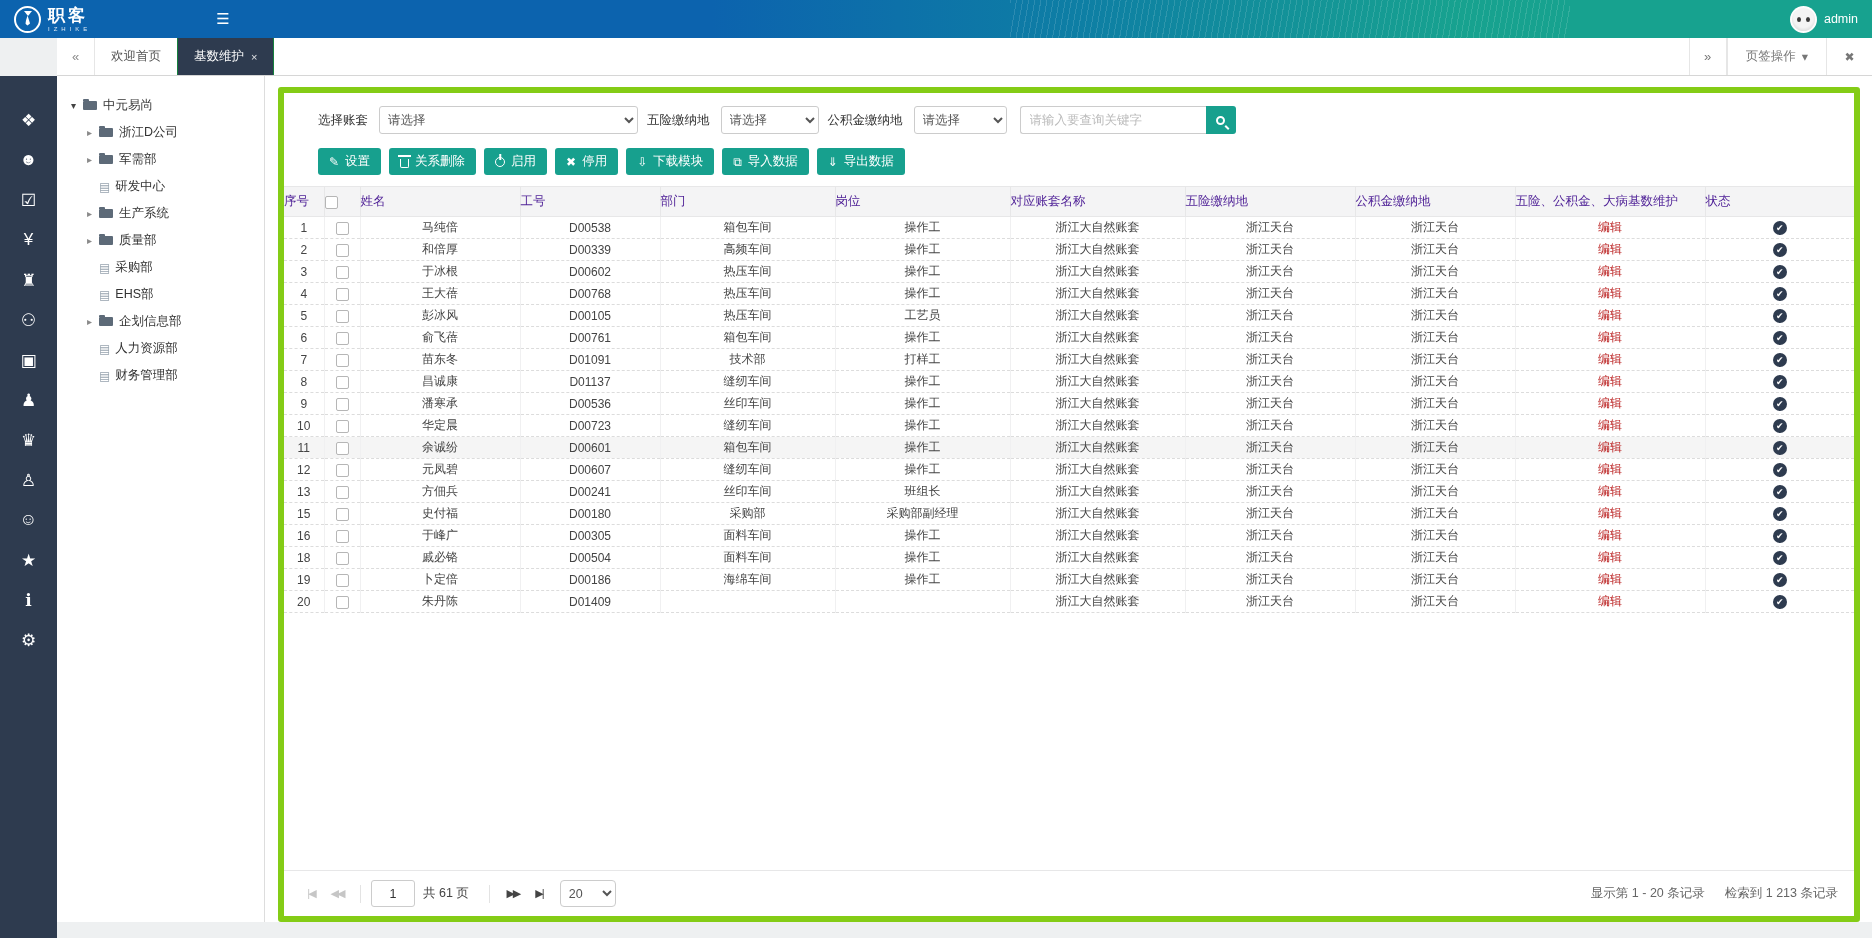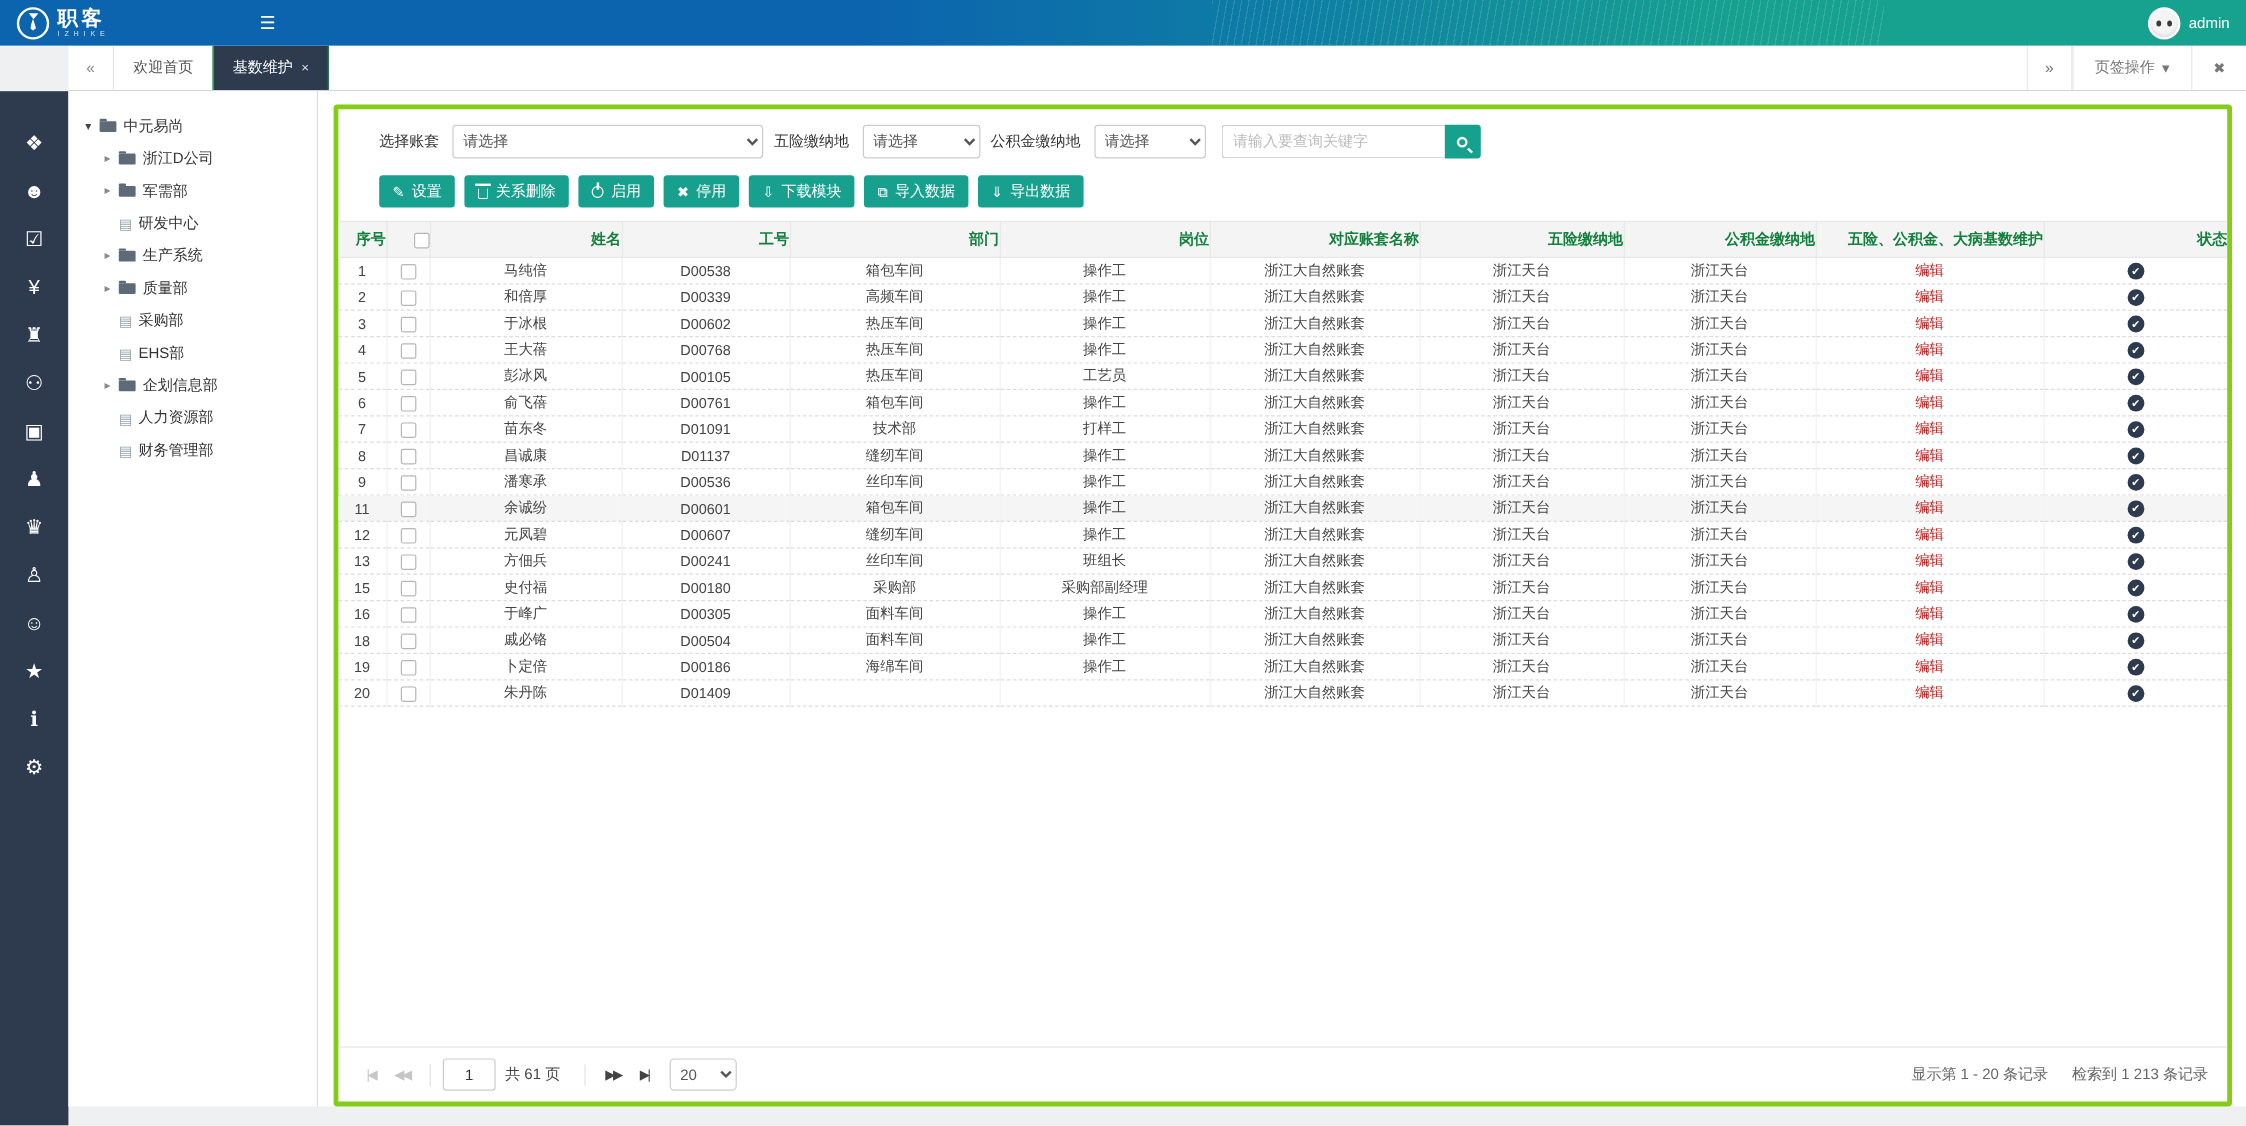--- a/index.html
+++ b/index.html
@@ -53,21 +53,21 @@
   .tree-row.child{padding-left:16px}
   .caret{width:12px;font-size:10px;color:#8a8a8a;flex:none}
   .tree-row.root .caret{color:#444}
   .folder-icon{width:14px;height:9px;background:#5d6a78;border-radius:1px;position:relative;margin-right:6px;flex:none}
   .folder-icon::before{content:"";position:absolute;top:-2px;left:0;width:6px;height:2px;background:#5d6a78;border-radius:1px 1px 0 0}
   .file-icon{font-size:12px;color:#97a3ae;margin-right:5px;flex:none}
   .tree-label{font-size:12.5px;color:#333}
 
   
   .content{flex:1;background:#fff;padding:11px 12px 0 13px;height:846px;display:flex}
-  .panel{flex:1;border:4px solid #84cc16;border-radius:3px;display:flex;flex-direction:column;overflow:hidden}
+  .panel{flex:1;border:6px solid #84cc16;border-radius:3px;display:flex;flex-direction:column;overflow:hidden}
 
   .filter-row{display:flex;align-items:center;padding:13px 10px 9px 34px;gap:9px;color:#333}
   .filter-row label{margin-right:2px}
   select{height:28px;border:1px solid #ccc;border-radius:3px;color:#555;font-size:12.5px;background:#fff;padding:0 4px}
   .sel-account{width:259px}
   .sel-social{width:98px}
   .sel-fund{width:93px}
   .search-wrap{display:flex;margin-left:4px}
   .search-input{width:186px;height:28px;border:1px solid #ccc;border-right:none;border-radius:3px 0 0 3px;
     padding:0 9px;font-size:12.5px;color:#333}
@@ -80,22 +80,22 @@
   .toolbar{display:flex;gap:8px;padding:5px 0 11px 34px}
   .tbtn{height:27px;background:#17a08e;color:#fff;border:none;border-radius:3px;padding:0 11px;font-size:12.5px;
     display:inline-flex;align-items:center;gap:6px;cursor:pointer}
   .tbtn .g{font-size:12px;line-height:1}
   .i-trash{width:9px;height:9px;border:1.5px solid #fff;border-top:none;border-radius:0 0 2px 2px;position:relative;margin-top:3px;display:block}
   .i-trash::before{content:"";position:absolute;top:-3.5px;left:-3px;right:-3px;height:1.5px;background:#fff}
   .i-power{width:10px;height:10px;border:1.5px solid #fff;border-radius:50%;position:relative;display:block}
   .i-power::before{content:"";position:absolute;top:-4px;left:50%;transform:translateX(-50%);width:1.5px;height:6px;background:#fff}
 
   table{width:100%;border-collapse:collapse;table-layout:fixed;font-size:12px;color:#444}
-  thead th{background:#f4f4f5;height:30px;font-weight:bold;color:#15803d;font-size:12.5px;
-    border:1px solid #e7e7e8;border-left:none;text-align:right}
+  thead th{background:#f4f4f5;height:30px;font-weight:normal;color:#4c1d95;font-size:12.5px;
+    border:1px solid #e7e7e8;border-left:none;text-align:left}
   thead th:last-child{border-right:none}
   tbody td{height:22px;text-align:center;border-bottom:1px dashed #dcdcdc;border-right:1px solid #f0f0f1;
     overflow:hidden;white-space:nowrap}
   tbody td:last-child{border-right:none}
   tbody tr.hl{background:#f5f5f5}
   .c0{width:40px}.c1{width:36px}.c2{width:160px}.c3{width:140px}.c4{width:175px}.c5{width:175px}
   .c6{width:175px}.c7{width:170px}.c8{width:160px}.c9{width:190px}
   .cb{display:inline-block;width:13px;height:13px;border:1px solid #b6b6b6;border-radius:2px;background:#fff;
     vertical-align:middle;cursor:pointer}
   .edit-link{color:#b91c1c;cursor:pointer}
@@ -414,20 +414,33 @@
               <td class="c2">潘寒承</td>
               <td class="c3">D00536</td>
               <td class="c4">丝印车间</td>
               <td class="c5">操作工</td>
               <td class="c6">浙江大自然账套</td>
               <td class="c7">浙江天台</td>
               <td class="c8">浙江天台</td>
               <td class="c9"><span class="edit-link">编辑</span></td>
               <td class="c10"><span class="status-ic">✔</span></td>
             </tr>
+            <tr>
+              <td class="c0">10</td>
+              <td class="c1"><span class="cb"></span></td>
+              <td class="c2">华定晨</td>
+              <td class="c3">D00723</td>
+              <td class="c4">缝纫车间</td>
+              <td class="c5">操作工</td>
+              <td class="c6">浙江大自然账套</td>
+              <td class="c7">浙江天台</td>
+              <td class="c8">浙江天台</td>
+              <td class="c9"><span class="edit-link">编辑</span></td>
+              <td class="c10"><span class="status-ic">✔</span></td>
+            </tr>
             <tr class="hl">
               <td class="c0">11</td>
               <td class="c1"><span class="cb"></span></td>
               <td class="c2">余诚纷</td>
               <td class="c3">D00601</td>
               <td class="c4">箱包车间</td>
               <td class="c5">操作工</td>
               <td class="c6">浙江大自然账套</td>
               <td class="c7">浙江天台</td>
               <td class="c8">浙江天台</td>

